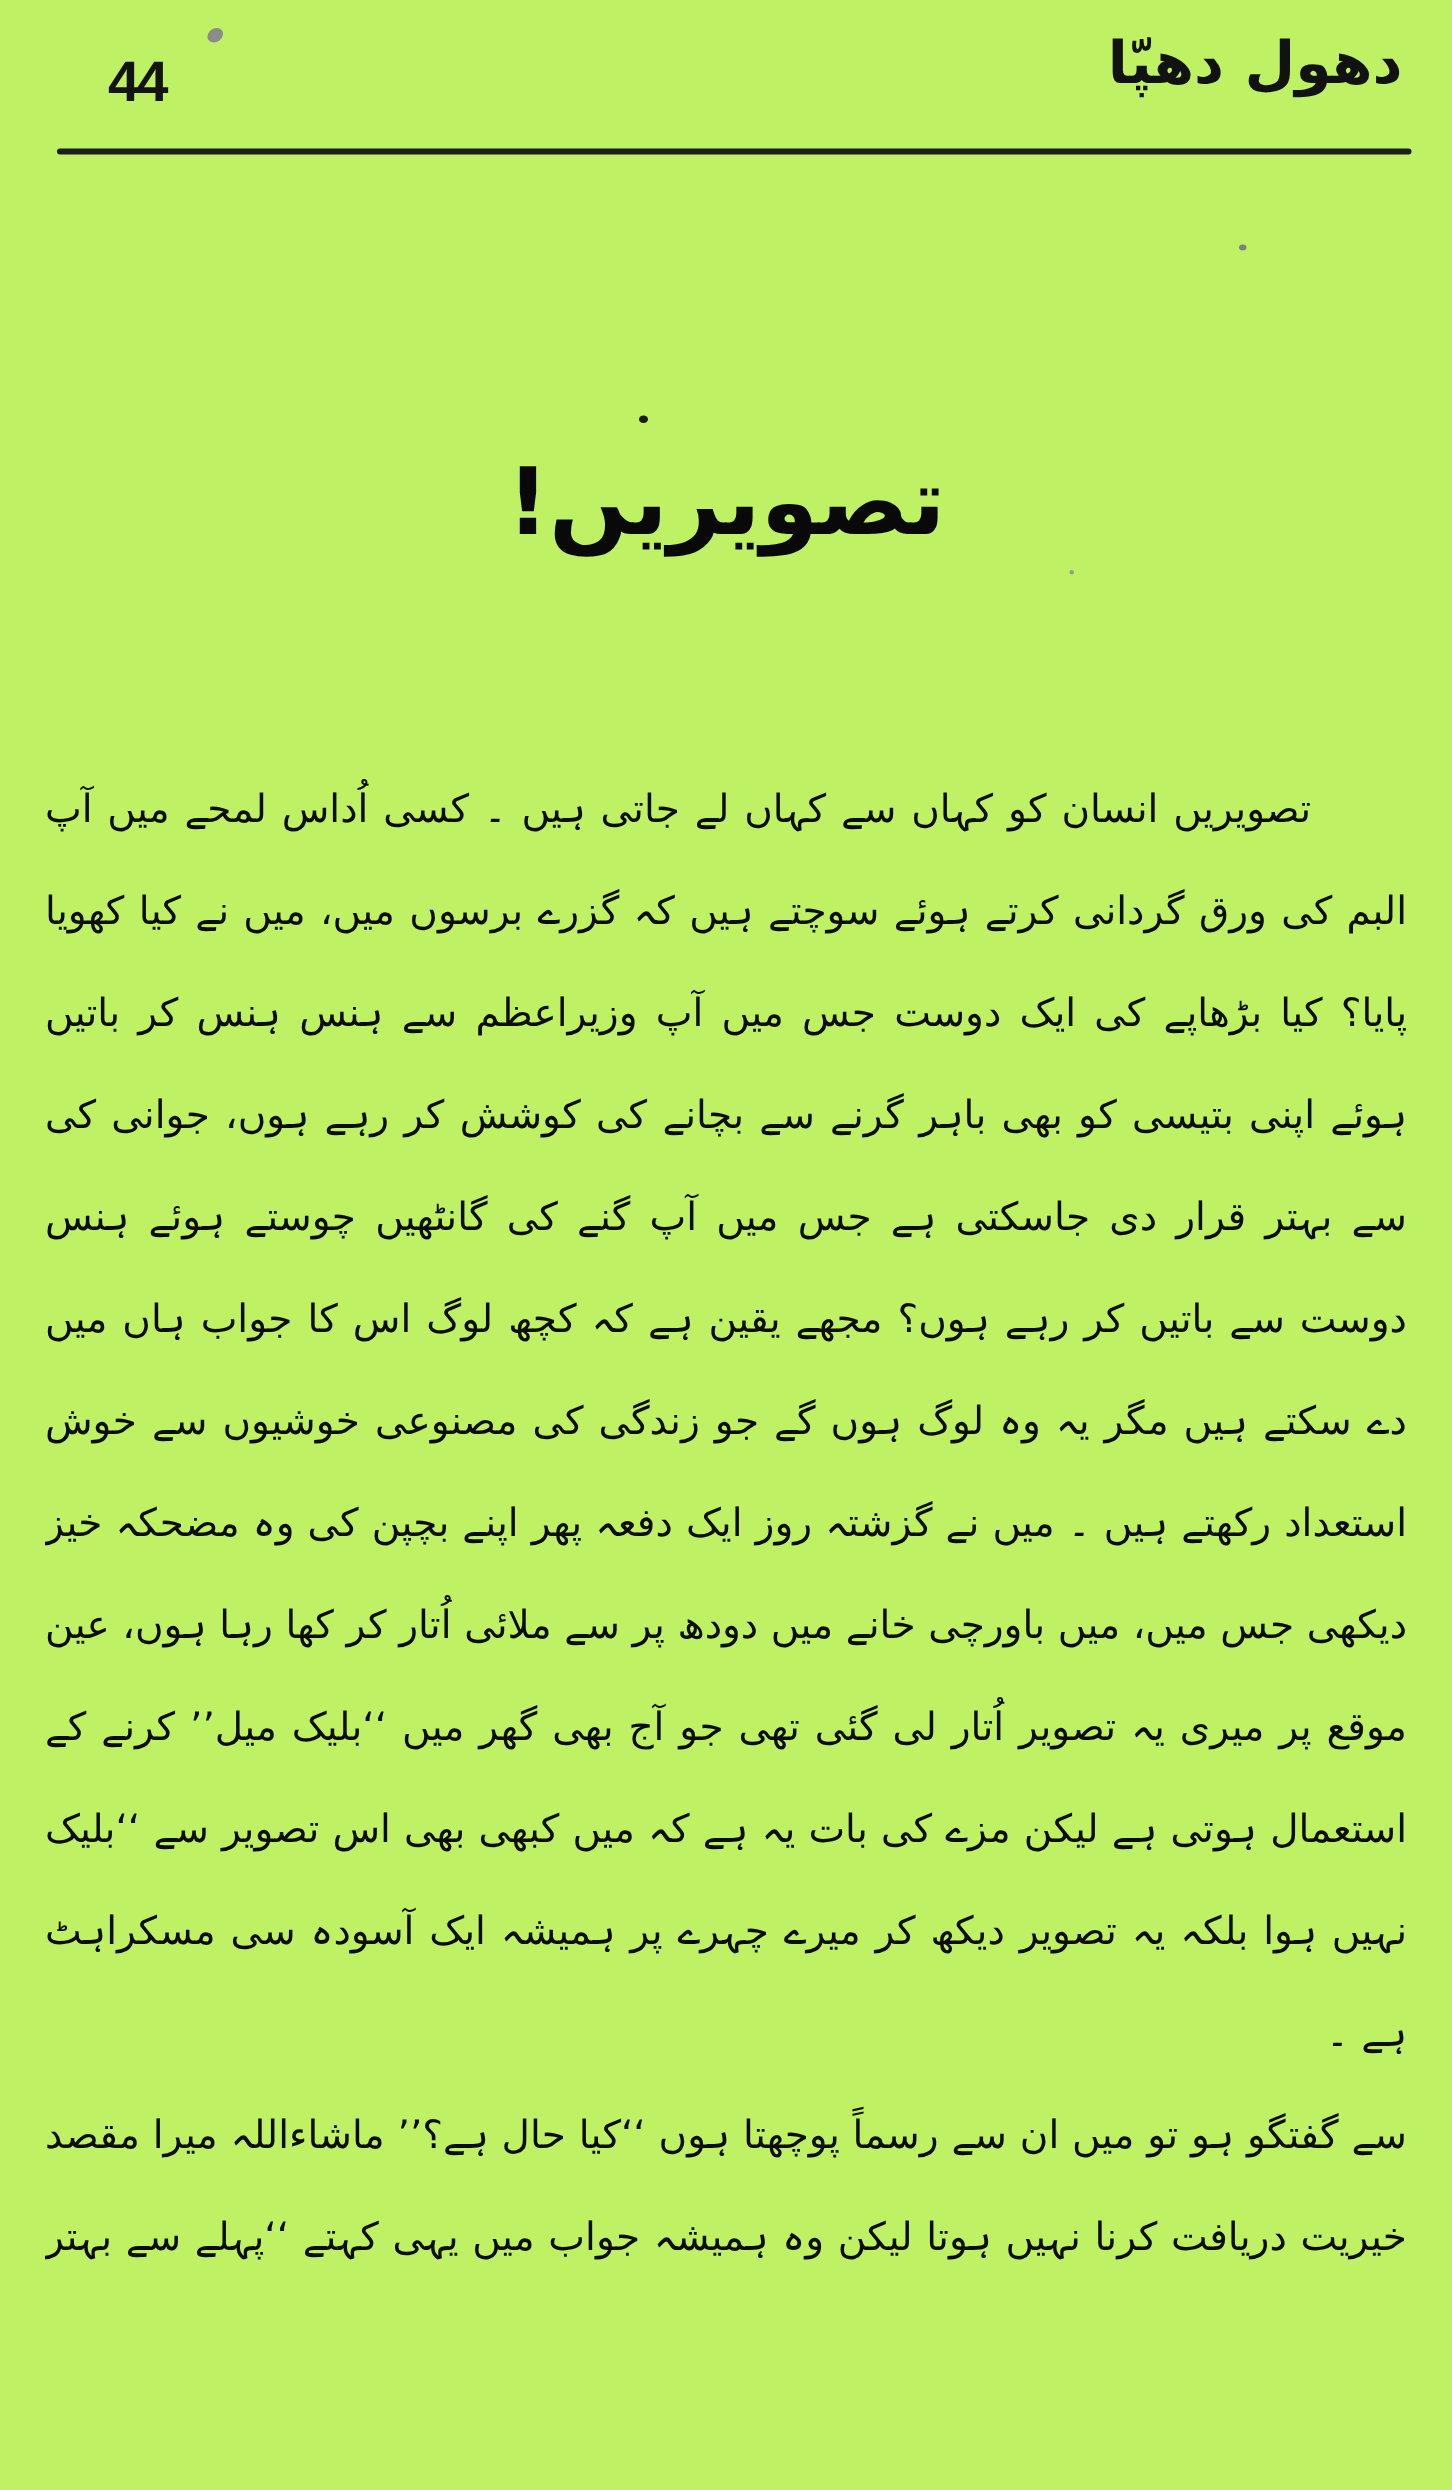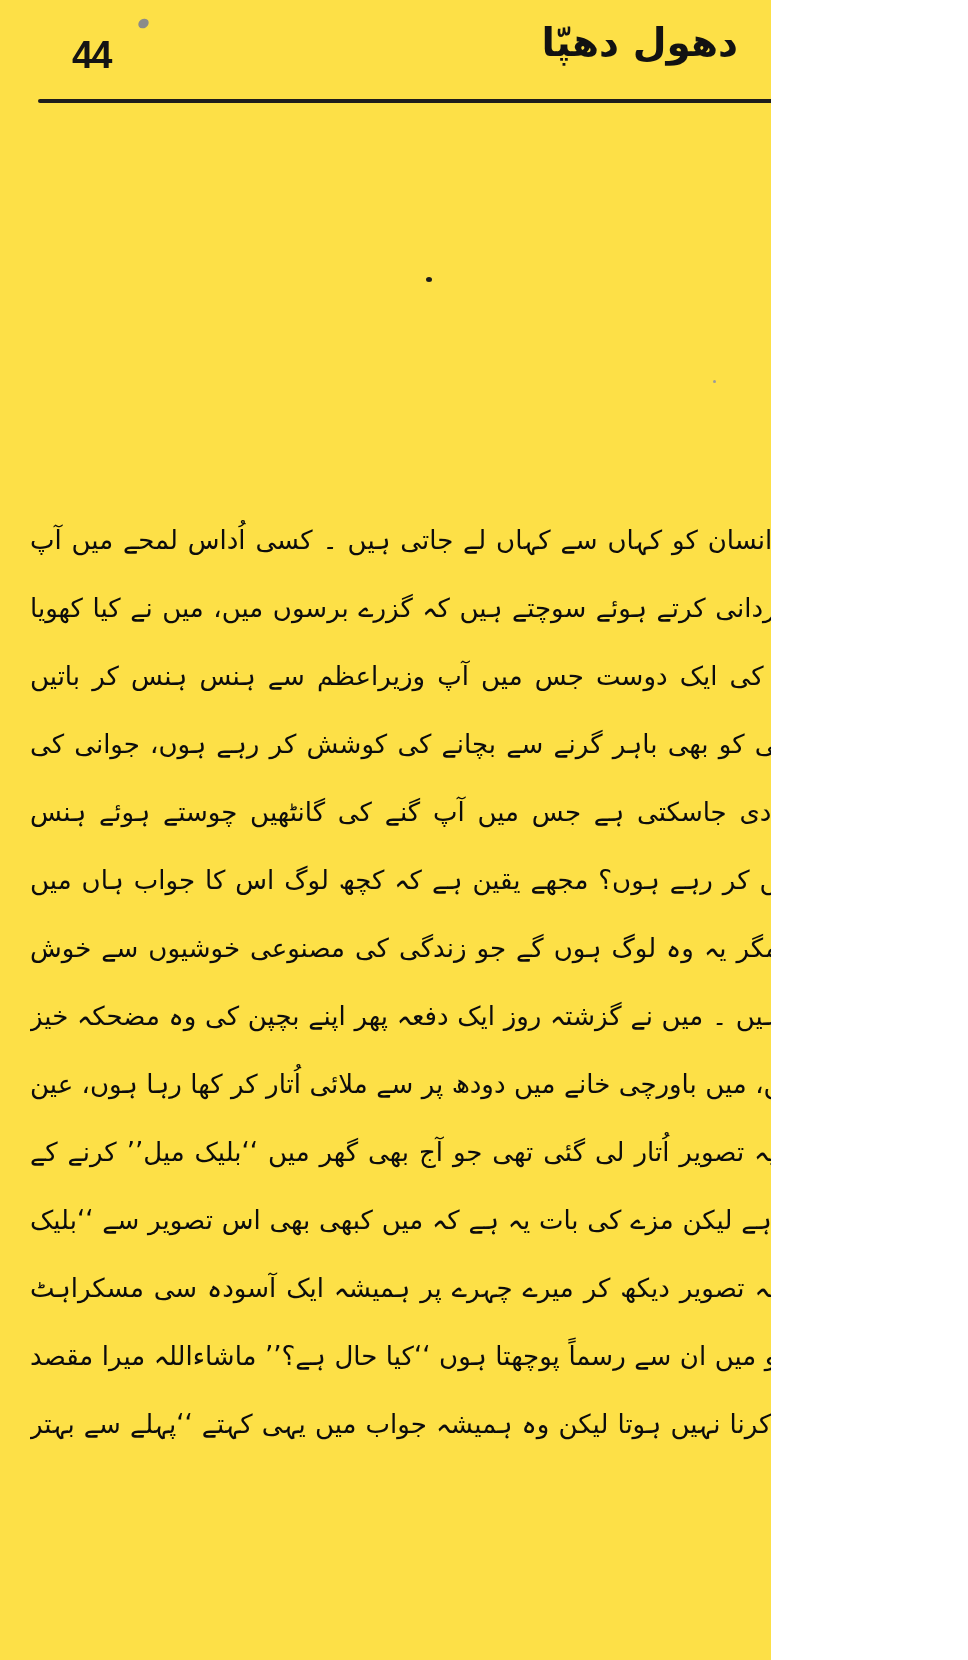--- a/index.html
+++ b/index.html
@@ -1,20 +1,20 @@
 <!DOCTYPE html>
 <html lang="ur"><head>
 <meta charset="utf-8">
 <style>
   html, body { margin: 0; padding: 0; background: #ffffff; }
   .page {
     position: relative;
-    width: 771px;
+    width: 968px;
     height: 1660px;
-    background: #fde047;
+    background: #bef264;
     overflow: hidden;
     font-family: "DejaVu Sans", sans-serif;
     color: #0e0e0e;
   }
 
   
   .page-number {
     position: absolute;
     left: 72px;
     top: 34px;
@@ -89,34 +89,36 @@
 </style>
 </head>
 <body>
 
 <div class="page">
 
   <div class="page-number">44</div>
   <div class="book-title">دھول دھپّا</div>
   <div class="header-rule"></div>
 
+  <div class="article-title">تصویریں!</div>
 
   <div class="body-text">
     <div class="line indent">تصویریں انسان کو کہاں سے کہاں لے جاتی ہیں ۔ کسی اُداس لمحے میں آپ اپنی</div>
     <div class="line">البم کی ورق گردانی کرتے ہوئے سوچتے ہیں کہ گزرے برسوں میں، میں نے کیا کھویا کیا</div>
     <div class="line">پایا؟ کیا بڑھاپے کی ایک دوست جس میں آپ وزیراعظم سے ہنس ہنس کر باتیں کرتے</div>
     <div class="line">ہوئے اپنی بتیسی کو بھی باہر گرنے سے بچانے کی کوشش کر رہے ہوں، جوانی کی اس تصویر</div>
     <div class="line">سے بہتر قرار دی جاسکتی ہے جس میں آپ گنے کی گانٹھیں چوستے ہوئے ہنس ہنس کر کسی</div>
     <div class="line">دوست سے باتیں کر رہے ہوں؟ مجھے یقین ہے کہ کچھ لوگ اس کا جواب ہاں میں بھی</div>
     <div class="line">دے سکتے ہیں مگر یہ وہ لوگ ہوں گے جو زندگی کی مصنوعی خوشیوں سے خوش ہونے کی</div>
     <div class="line">استعداد رکھتے ہیں ۔ میں نے گزشتہ روز ایک دفعہ پھر اپنے بچپن کی وہ مضحکہ خیز تصویر</div>
     <div class="line">دیکھی جس میں، میں باورچی خانے میں دودھ پر سے ملائی اُتار کر کھا رہا ہوں، عین اس</div>
     <div class="line">موقع پر میری یہ تصویر اُتار لی گئی تھی جو آج بھی گھر میں ‘‘بلیک میل’’ کرنے کے لیے</div>
     <div class="line">استعمال ہوتی ہے لیکن مزے کی بات یہ ہے کہ میں کبھی بھی اس تصویر سے ‘‘بلیک میل’’</div>
     <div class="line">نہیں ہوا بلکہ یہ تصویر دیکھ کر میرے چہرے پر ہمیشہ ایک آسودہ سی مسکراہٹ پھیل جاتی</div>
+    <div class="line short">ہے ۔</div>
     <div class="line">سے گفتگو ہو تو میں ان سے رسماً پوچھتا ہوں ‘‘کیا حال ہے؟’’ ماشاءاللہ میرا مقصد ان کی</div>
     <div class="line">خیریت دریافت کرنا نہیں ہوتا لیکن وہ ہمیشہ جواب میں یہی کہتے ‘‘پہلے سے بہتر ہوں’’</div>
   </div>
 
   <div class="speck speck-1"></div>
   <div class="speck speck-2"></div>
   <div class="speck speck-3"></div>
   <div class="speck speck-4"></div>
 
 </div>

